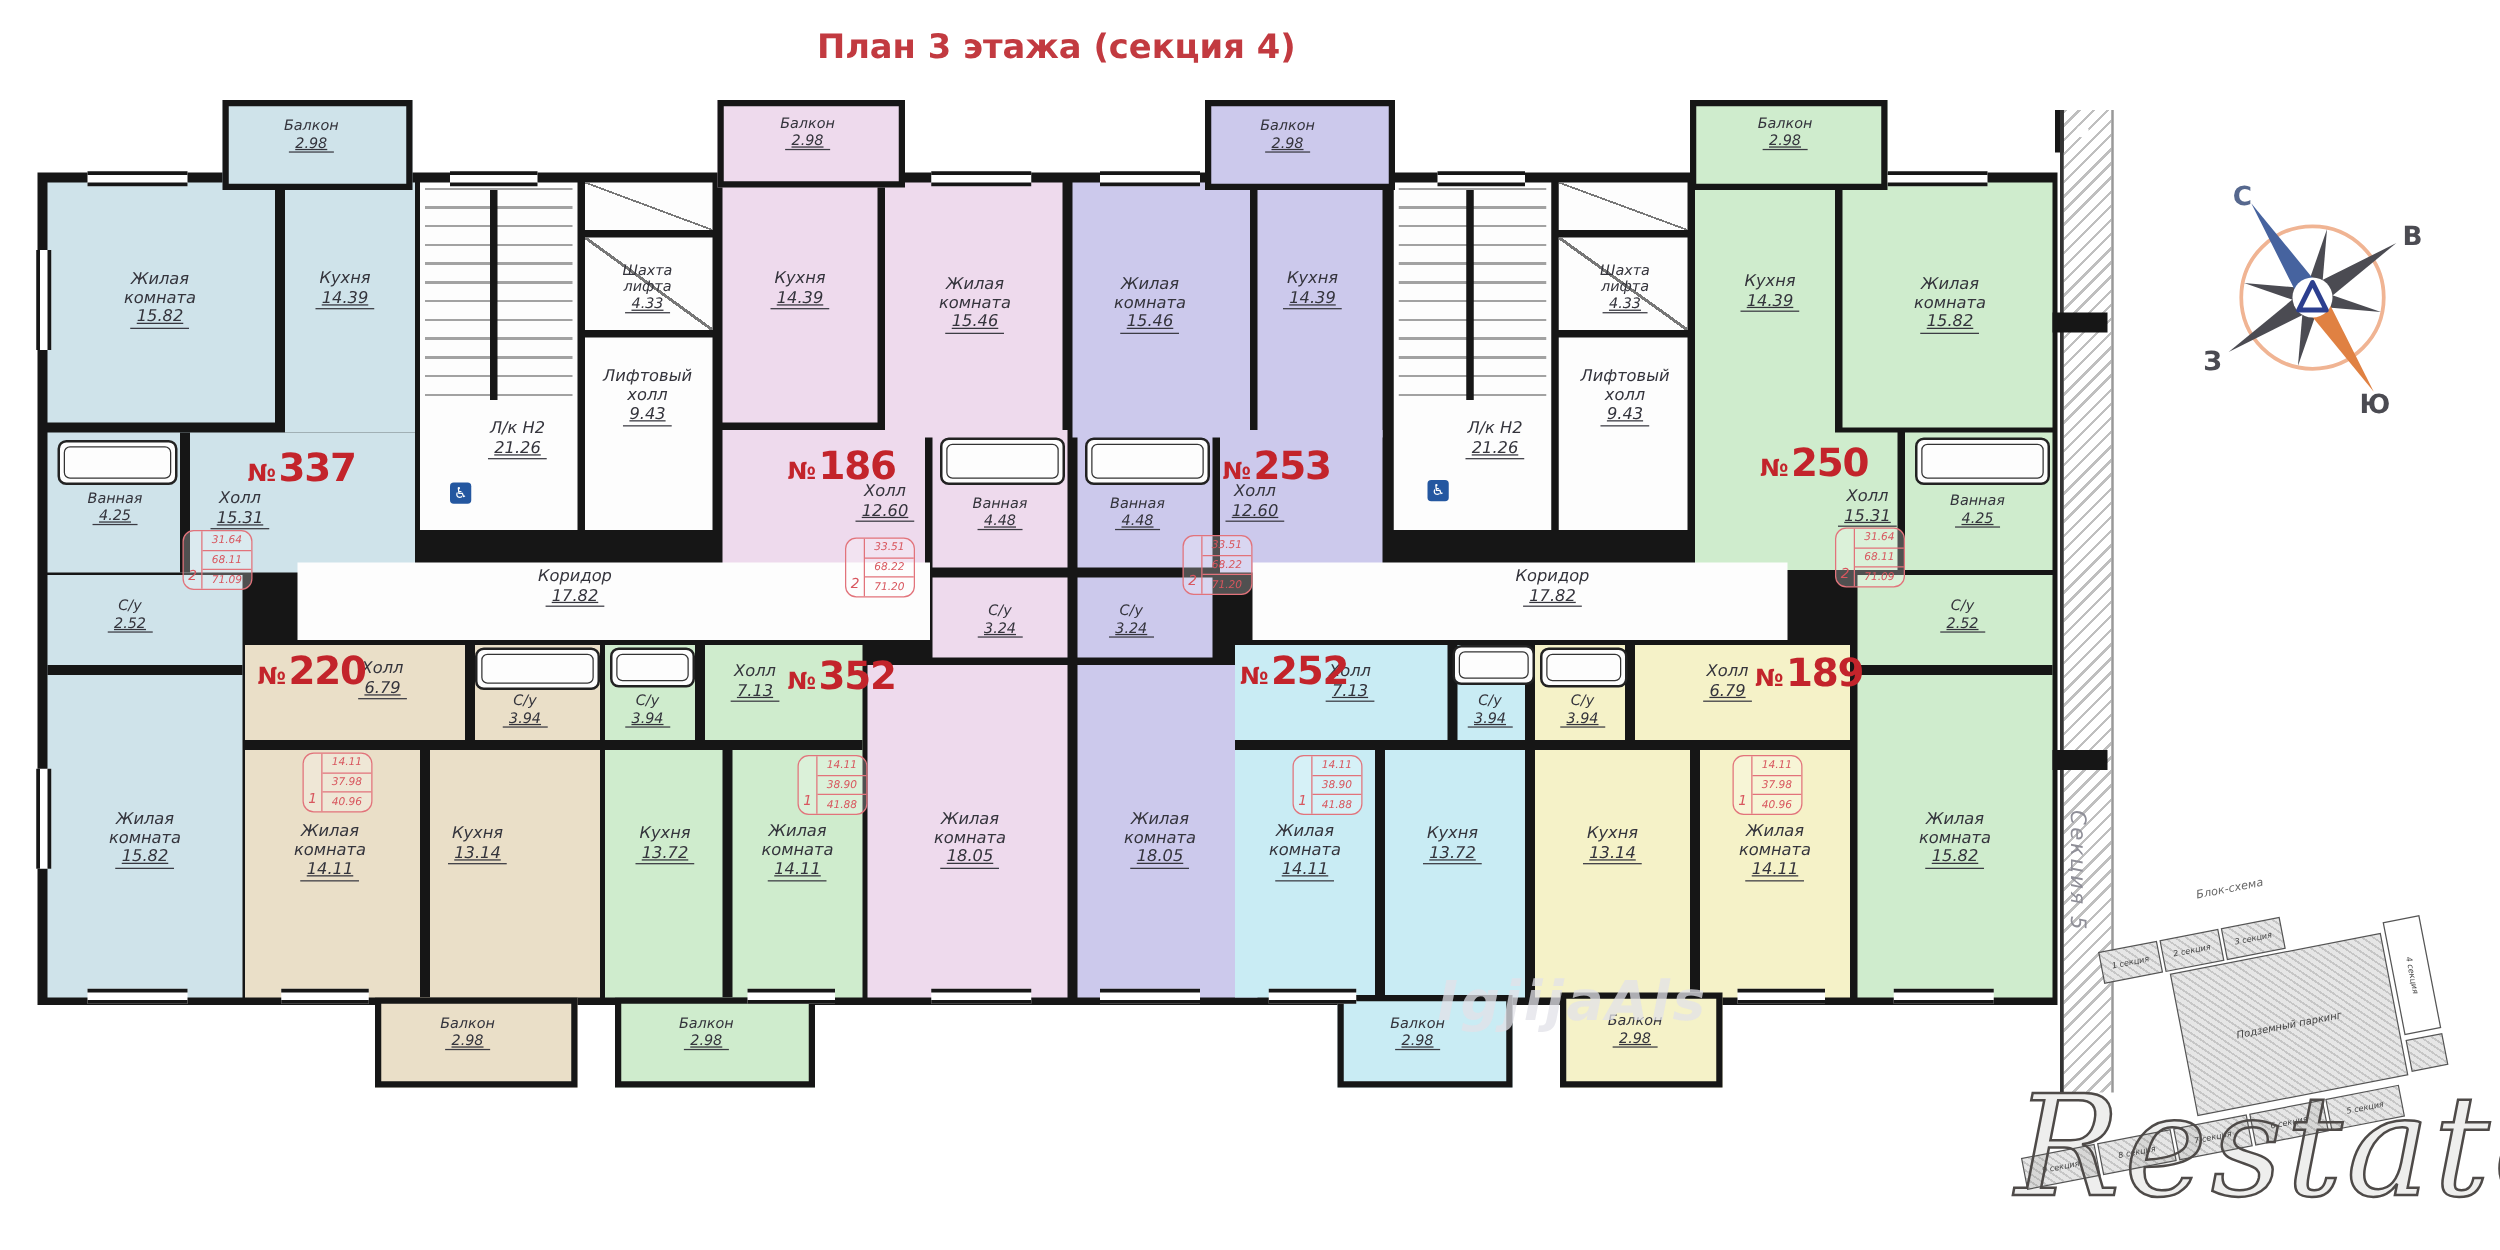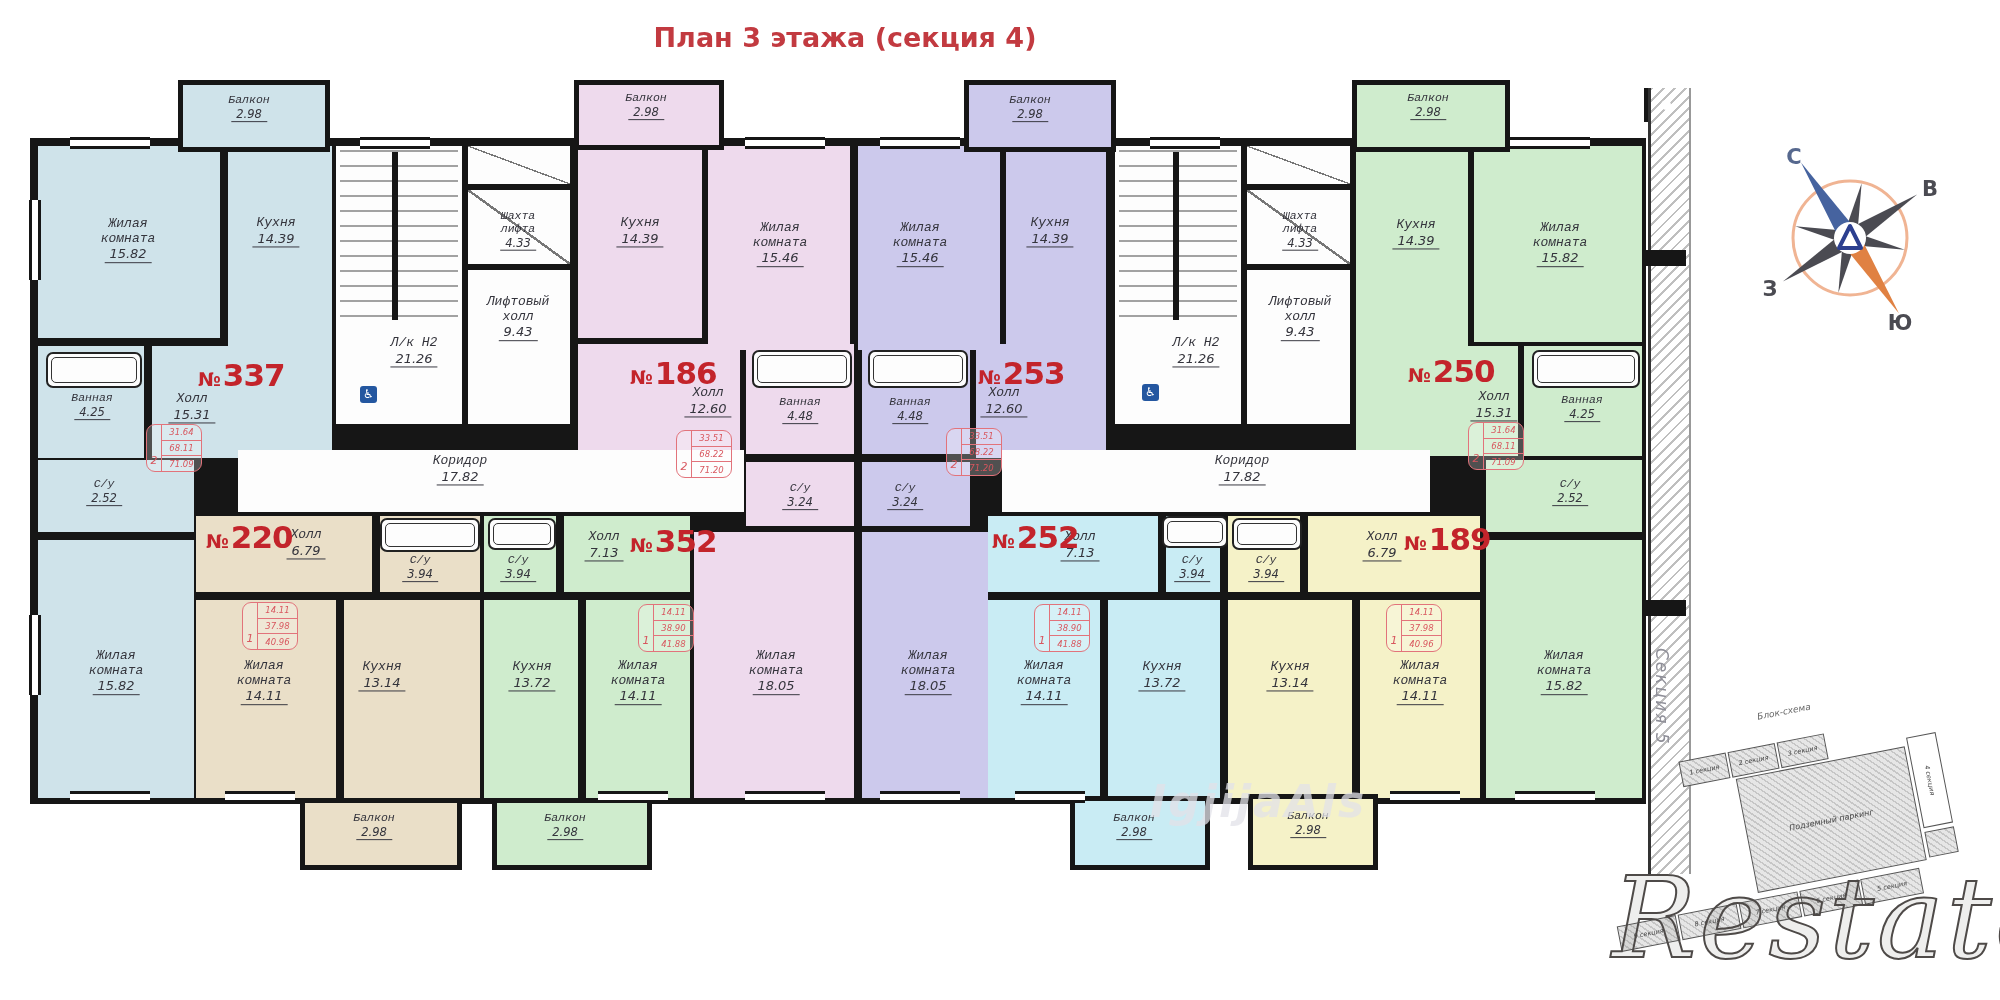--- a/index.html
+++ b/index.html
@@ -11,22 +11,22 @@
   .bldg{position:absolute;background:#161616;}
   .room{position:absolute;}
   .c-blue{background:#cfe3ea;} .c-pink{background:#eedaed;} .c-purple{background:#ccc9ec;}
   .c-green{background:#cfeccd;} .c-beige{background:#eadfc8;} .c-cyan{background:#c9ecf4;}
   .c-yellow{background:#f5f2c8;} .c-white{background:#fdfdfd;}
   .wall{position:absolute;background:#161616;}
   .rl{position:absolute;transform:translate(-50%,-50%);display:flex;flex-direction:column;
       align-items:center;text-align:center;font-style:italic;color:#34343c;font-size:13px;
       line-height:1.12;z-index:30;}
   .rl.sm{font-size:11.5px;}
-  .rl .rn{white-space:pre-line;font-family:Liberation Mono, monospace;}
-  .rl .ra{border-bottom:1.5px solid #3a3a42;padding:0 5px;margin-top:1px;}
+  .rl .rn{white-space:pre-line;}
+  .rl .ra{border-bottom:1.5px solid #3a3a42;padding:0 5px;margin-top:1px;text-decoration:underline;}
   .apt-num{position:absolute;color:#c3242b;font-weight:bold;display:flex;align-items:baseline;
            z-index:32;white-space:nowrap;}
   .apt-num .no{font-size:19px;margin-right:2px;}
   .apt-num .big{font-size:31px;letter-spacing:-1px;line-height:1;}
   .spec{position:absolute;display:flex;width:54px;height:46px;border:1.5px solid #e2737b;
         border-radius:9px;color:#d8565e;z-index:31;background:rgba(255,255,255,0.25);}
   .spec .sn{width:14px;border-right:1.5px solid #e2737b;display:flex;align-items:flex-end;
             justify-content:center;font-size:11px;font-style:italic;padding-bottom:4px;}
   .spec .sv{flex:1;display:flex;flex-direction:column;}
   .spec .sv i{flex:1;font-size:8.5px;font-style:italic;display:flex;align-items:center;

